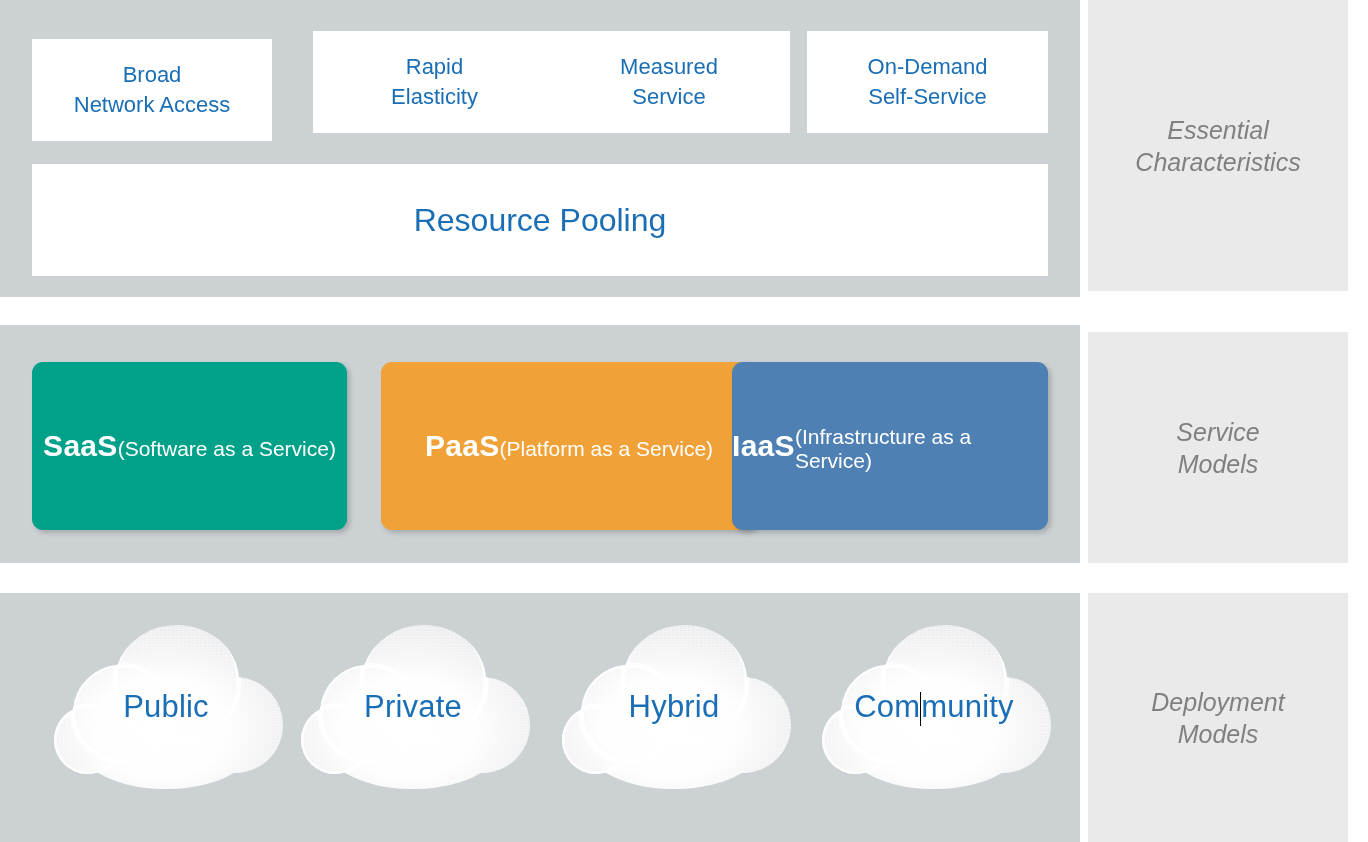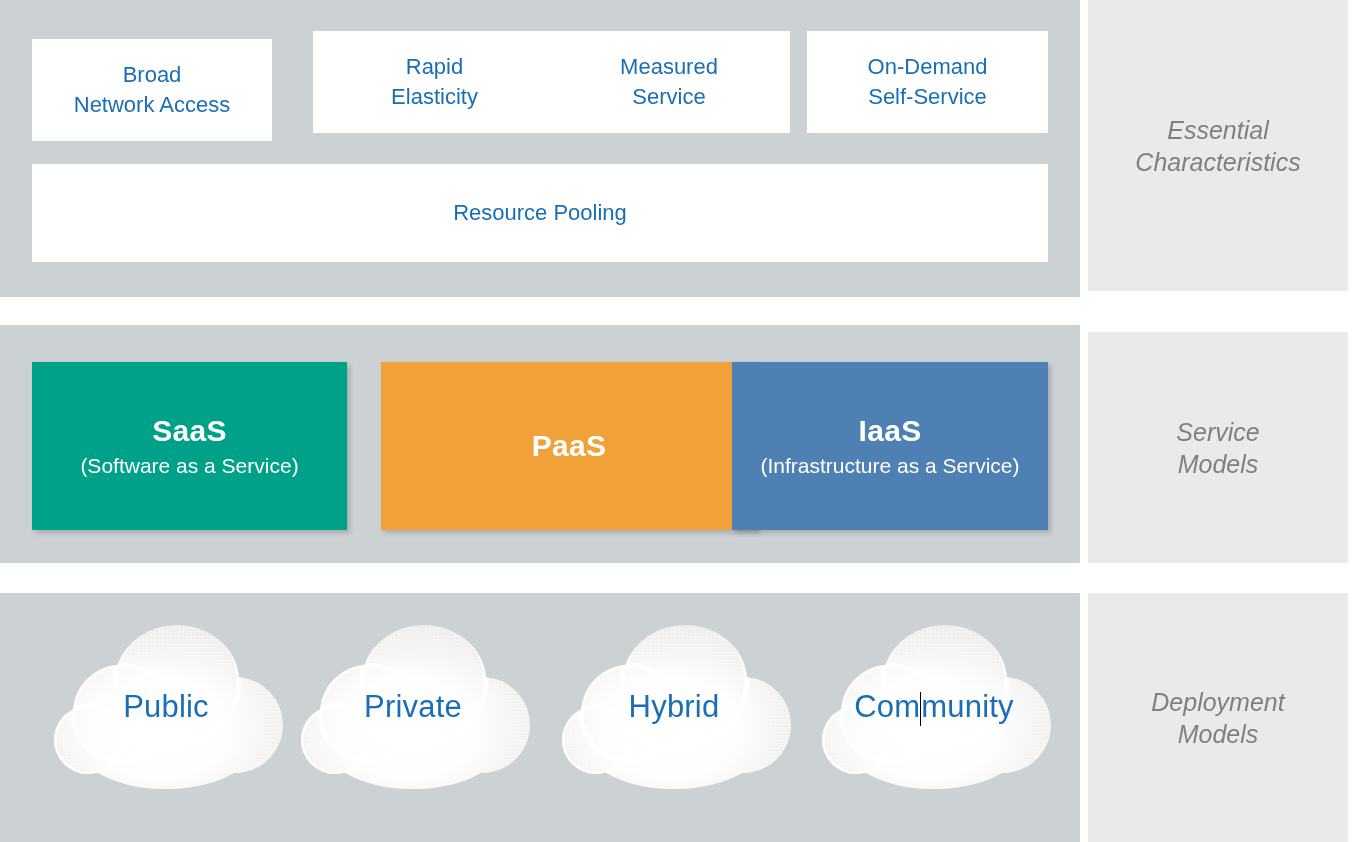--- a/index.html
+++ b/index.html
@@ -64,42 +64,43 @@
   #char-0 { left: 32px;  top: 39px; width: 240px; height: 102px; }
   #char-1 { left: 289px; top: 31px; width: 243px; height: 102px; margin-left: 24px; }
   #char-2 { left: 548px; top: 31px; width: 242px; height: 102px; }
   #char-3 { left: 807px; top: 31px; width: 241px; height: 102px; }
 
   #pool-card {
     position: absolute;
     left: 32px;
     top: 164px;
     width: 1016px;
-    height: 98px;
+    height: 112px;
     background: #ffffff;
     color: #1a6eb5;
     display: flex;
     align-items: center;
     justify-content: center;
-    font-size: 22px;
+    font-size: 32px;
     box-sizing: border-box;
   }
 
   
   .service-box {
     position: absolute;
     top: 362px;
     height: 168px;
     display: flex;
-    flex-direction: column;
+    flex-direction: row;
     align-items: center;
     justify-content: center;
     color: #ffffff;
     box-sizing: border-box;
     box-shadow: 3px 3px 5px rgba(0,0,0,0.18);
+    border-radius: 11px;
   }
   #svc-0 { left: 32px;  width: 315px; }
   #svc-1 { left: 381px; width: 376px; }
   #svc-2 { left: 732px; width: 316px; }
   .service-title {
     font-size: 30px;
     font-weight: bold;
     letter-spacing: 0.3px;
   }
   .service-sub {
@@ -168,20 +169,21 @@
 Self-Service</div>
 
 <div id="pool-card">Resource Pooling</div>
 
 <div class="service-box" id="svc-0" style="background: rgb(0, 161, 137);">
   <div class="service-title">SaaS</div>
   <div class="service-sub">(Software as a Service)</div>
 </div>
 <div class="service-box" id="svc-1" style="background: rgb(240, 162, 56);">
   <div class="service-title">PaaS</div>
+  <div class="service-sub">(Platform as a Service)</div>
 </div>
 <div class="service-box" id="svc-2" style="background: rgb(78, 128, 180);">
   <div class="service-title">IaaS</div>
   <div class="service-sub">(Infrastructure as a Service)</div>
 </div>
 
 <div class="cloud-wrap" id="cloud-0">
   <svg class="cloud-svg" viewBox="0 0 238 175">
       <defs>
         <pattern id="spk-cl0" width="4" height="4" patternUnits="userSpaceOnUse">

